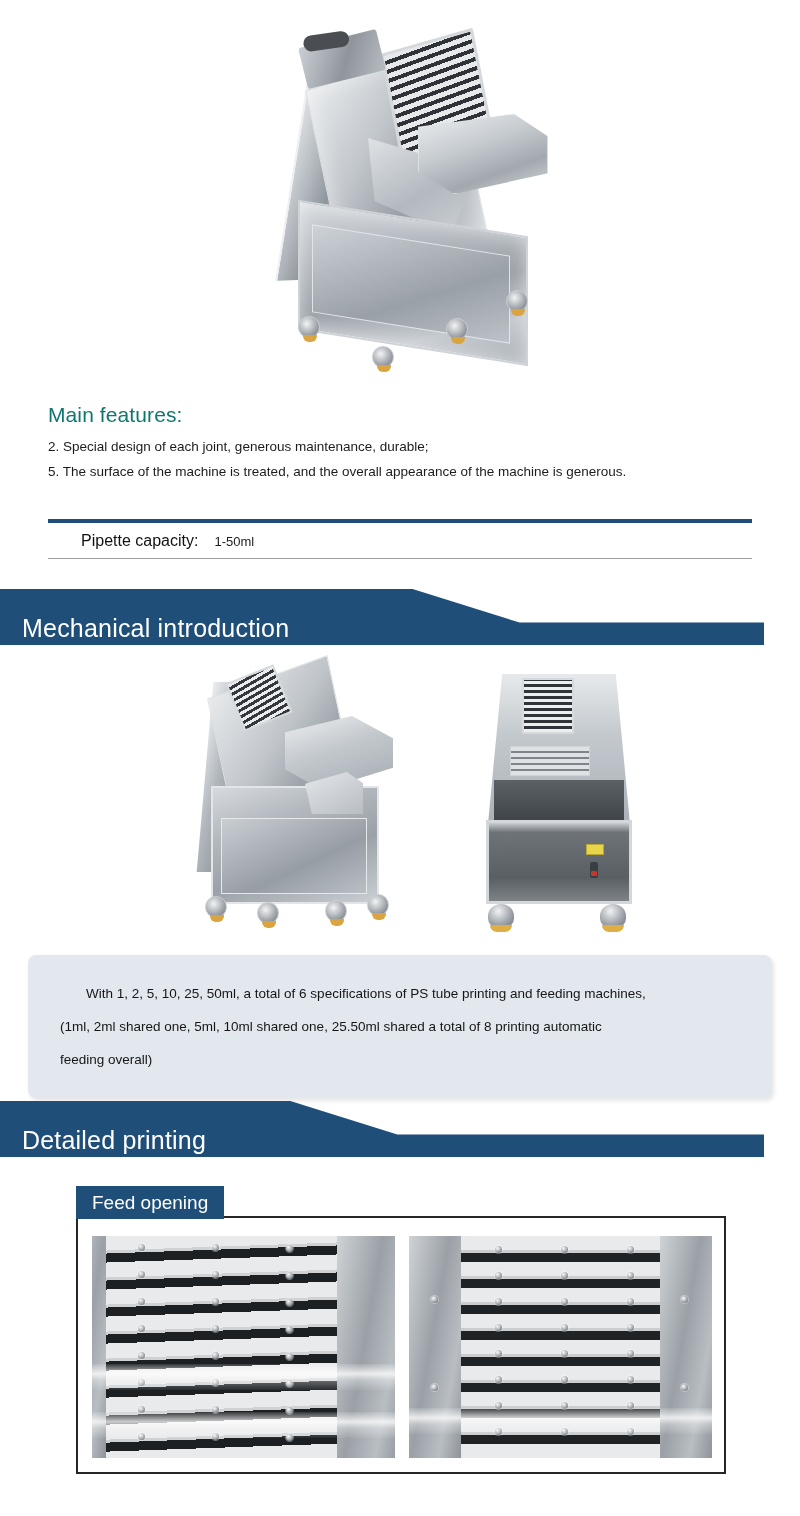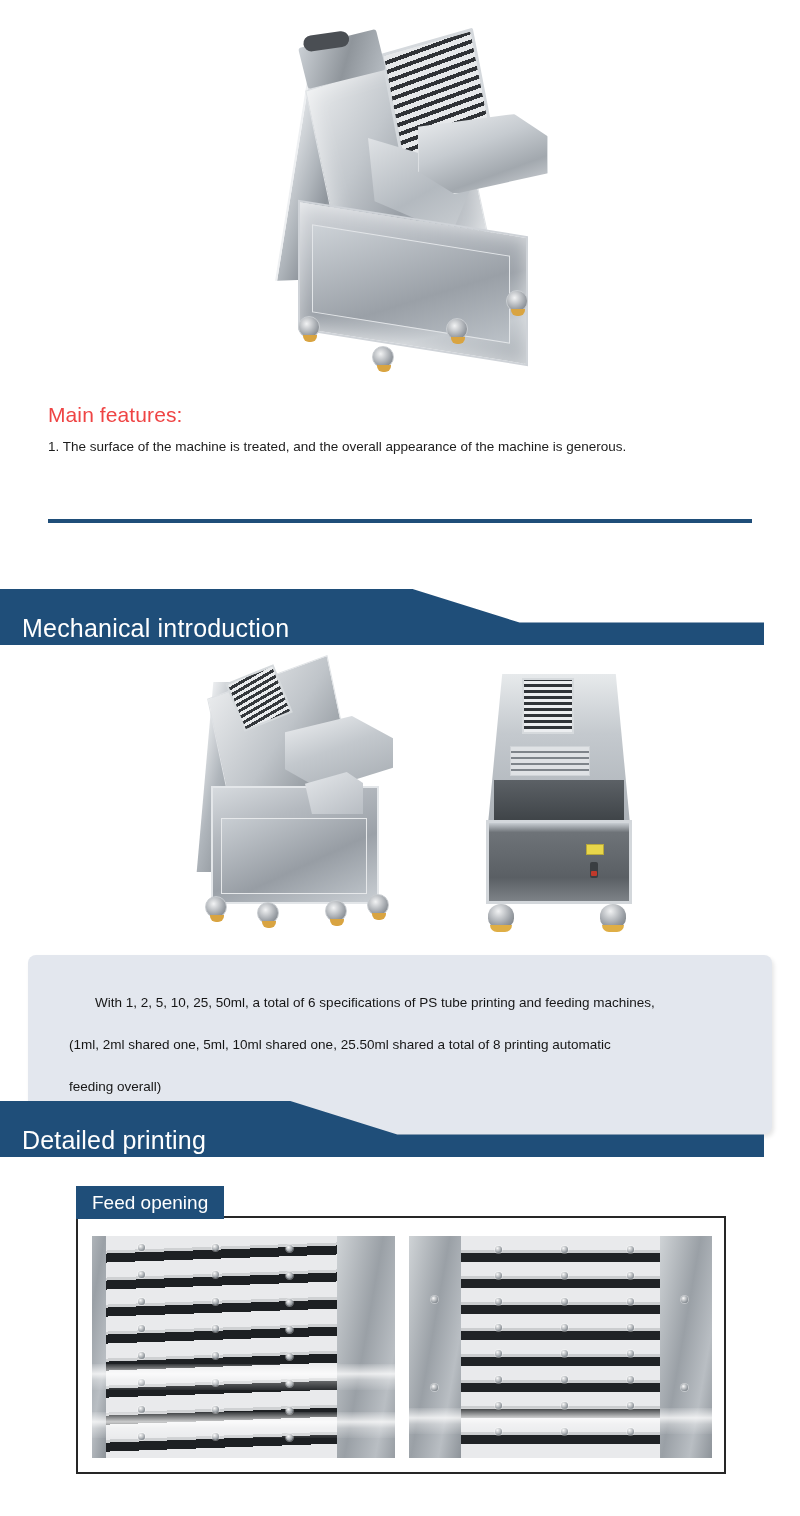--- a/index.html
+++ b/index.html
@@ -132,21 +132,21 @@
 
   
   .features {
     position: absolute;
     left: 48px; top: 403px;
     width: 704px;
   }
   .features-title {
     font-size: 21px;
     font-weight: 400;
-    color: #ef4444;
+    color: #0f766e;
     margin: 0 0 9px 0;
     letter-spacing: .1px;
   }
   .feature-line {
     font-size: 13.5px;
     line-height: 21px;
     color: #1c1c1c;
     margin: 0 0 4px 0;
   }
 
@@ -347,21 +347,21 @@
     width: 744px;
     padding: 18px 26px 18px 24px;
     background: #e3e7ee;
     border-radius: 8px;
     box-shadow: 2px 3px 4px rgba(0,0,0,.10);
   }
   .note-line {
     font-size: 13.5px;
     line-height: 25px;
     color: #161616;
-    margin: 17px;
+    margin: 8px;
   }
   .note-line.indent { text-indent: 26px; }
 
   
   .detail-wrap {
     position: absolute;
     left: 76px; top: 1216px;
     width: 650px; height: 258px;
     border: 2px solid #262626;
     background: #ffffff;
@@ -454,25 +454,30 @@
     <div class="mach-base-panel"></div>
     <div class="wheel w1"></div>
     <div class="wheel w2"></div>
     <div class="wheel w3"></div>
     <div class="wheel w4"></div>
   </div>
 </div>
 
 <div class="features">
   <h2 class="features-title">Main features:</h2>
-  <p class="feature-line">1. The surface of the machine is treated, and the overall appearance of the machine is generous.</p>
+  <p class="feature-line">2. Special design of each joint, generous maintenance, durable;</p>
+  <p class="feature-line">5. The surface of the machine is treated, and the overall appearance of the machine is generous.</p>
 </div>
 
 <div class="spec-block">
   <div class="spec-rule-top"></div>
+  <div class="spec-row">
+    <span class="spec-label">Pipette capacity:</span>
+    <span class="spec-value">1-50ml</span>
+  </div>
 </div>
 
 <div class="section-banner" id="banner-mech">
   <div class="shape"></div>
   <div class="title">Mechanical introduction</div>
 </div>
 
 <div class="mech-photos">
 
   <div class="photo-side">

